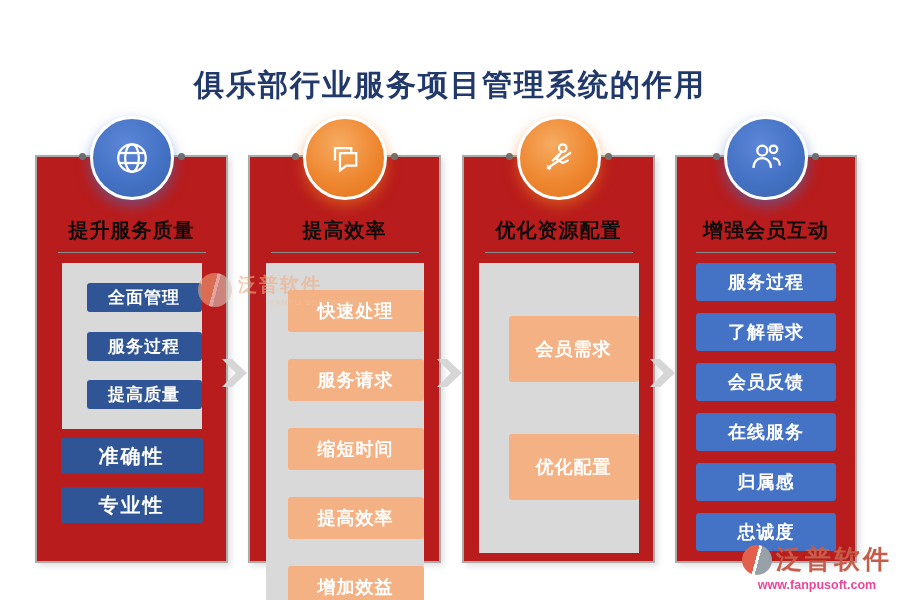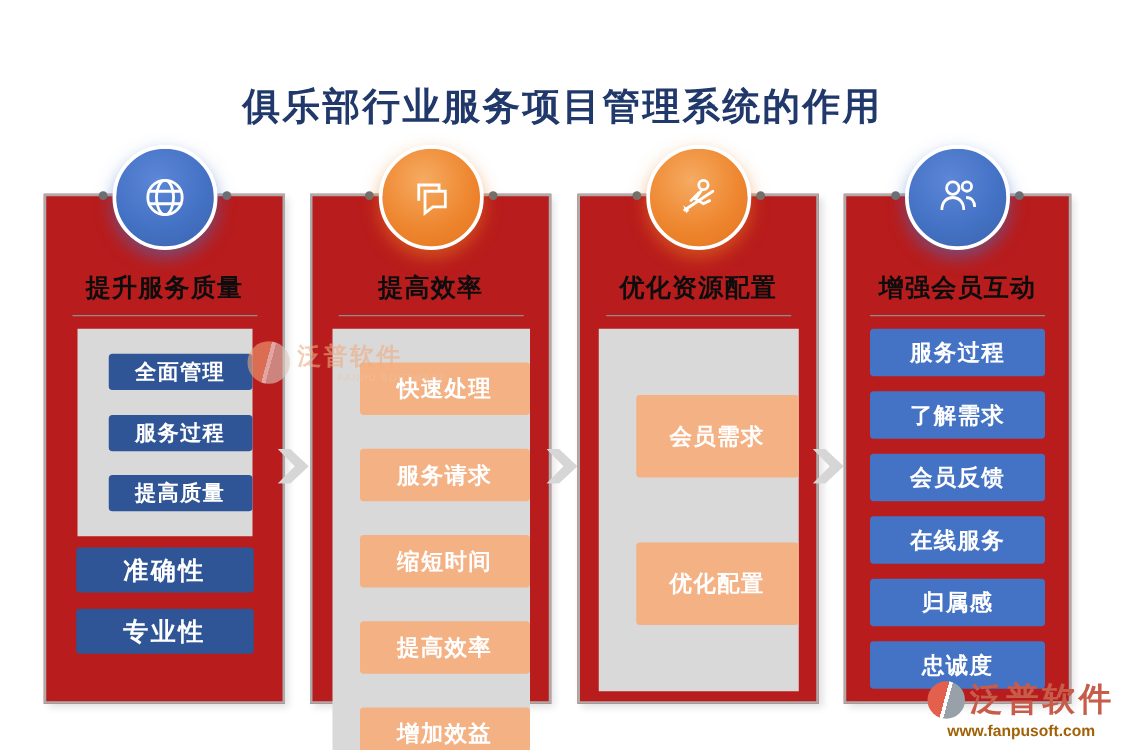--- a/index.html
+++ b/index.html
@@ -58,21 +58,21 @@
     background:linear-gradient(105deg,#F0A377 46%,#fff 46% 54%,#D9C9BD 54%);}
   .wm-text .wm-name{font-size:19px;font-weight:bold;color:#EDAD84;letter-spacing:2px;}
   .wm-text .wm-sub{font-size:8px;color:#EFC3A3;letter-spacing:1px;margin-left:32px;}
 
   .brand{position:absolute;right:8px;bottom:8px;z-index:10;display:flex;
     flex-direction:column;align-items:center;}
   .brand-row{display:flex;align-items:center;gap:4px;}
   .brand-icon{width:30px;height:30px;border-radius:50%;
     background:linear-gradient(105deg,#E2604C 46%,#fff 46% 54%,#98A0A8 54%);}
   .brand-name{font-size:26px;font-weight:bold;color:#C85C4A;letter-spacing:3px;}
-  .brand-url{font-size:12.5px;font-weight:bold;color:#a16207;margin-top:1px;}
+  .brand-url{font-size:12.5px;font-weight:bold;color:#ec4899;margin-top:1px;}
 </style>
 </head>
 <body>
 
 <div class="page-title">俱乐部行业服务项目管理系统的作用</div>
 
 <div class="card c1">
   <span class="dot dot-l"></span>
   <span class="dot dot-r"></span>
   <div class="circle blue">

